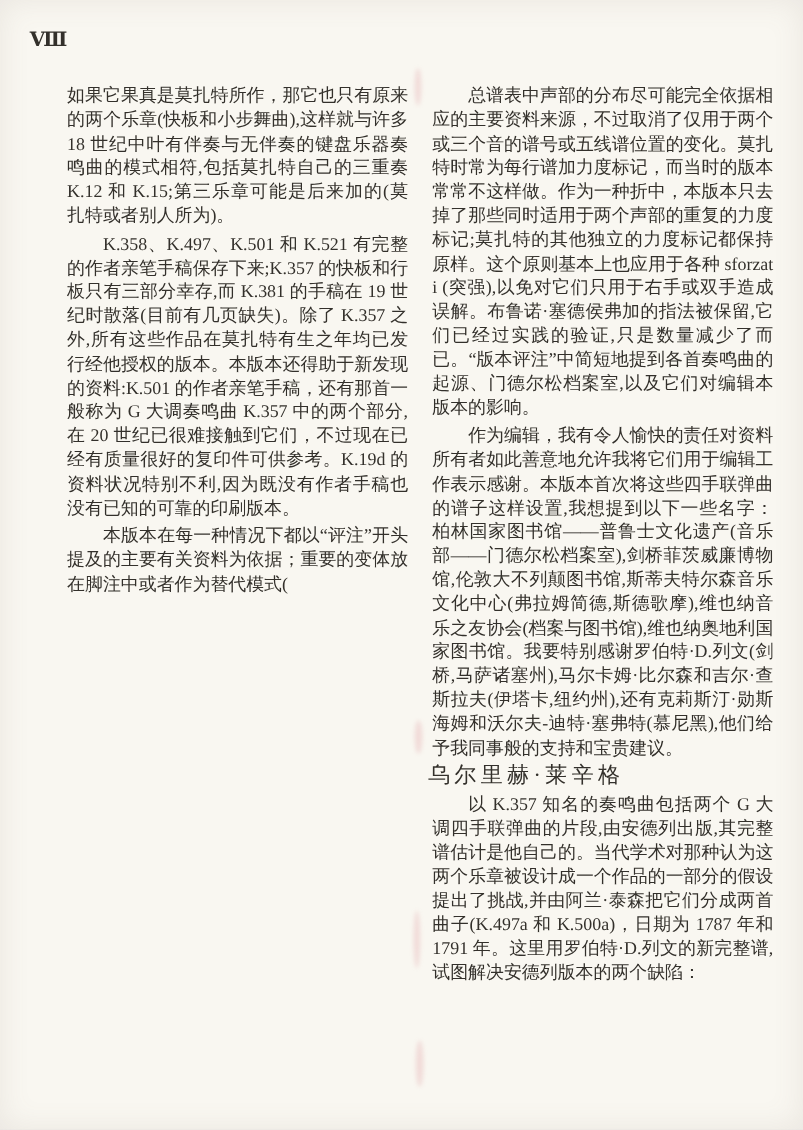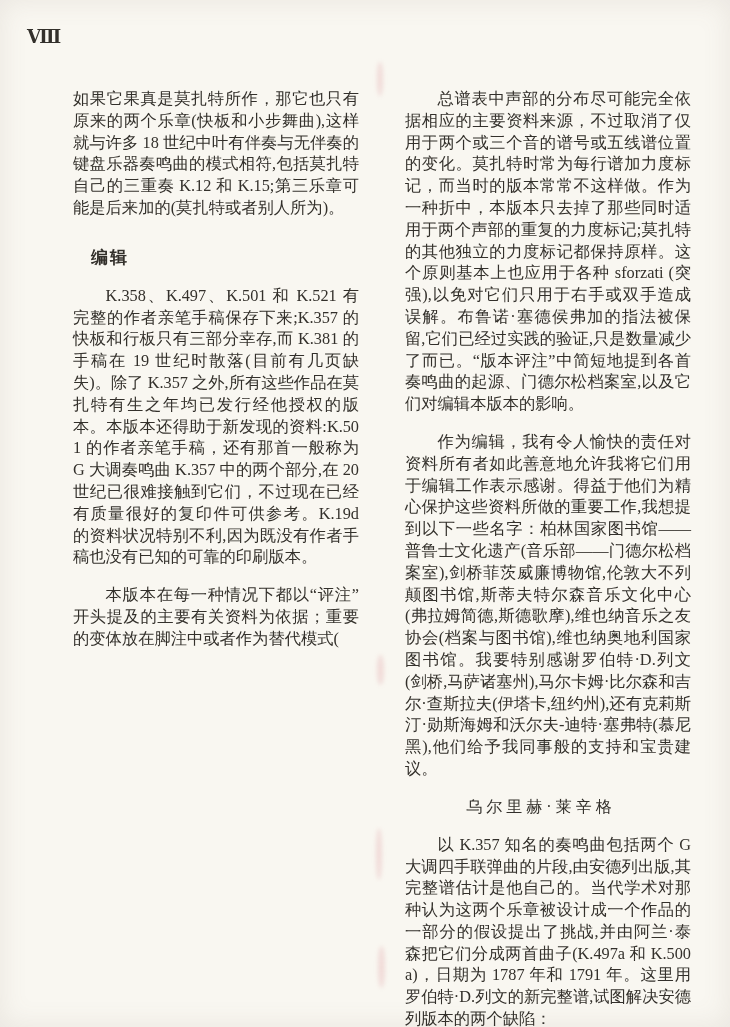--- a/index.html
+++ b/index.html
@@ -27,21 +27,21 @@
     letter-spacing:1px;
   }
   .col{
     position:absolute;
     top:72px;
     width:318px;
   }
   .col.left{left:57px;}
   .col.right{left:389px;}
   p.para{
-    margin:16px;
+    margin:4px;
     font-size:16.3px;
     line-height:21.8px;
     text-align:justify;
     text-justify:inter-ideograph;
     text-indent:2em;
     word-break:break-all;
   }
   p.para.noindent{text-indent:0;}
   .it{}
   h2.heading{
@@ -50,23 +50,23 @@
     line-height:22px;
     font-weight:bold;
     text-indent:2em;
     letter-spacing:2px;
   }
   h2.heading.k357{
     margin:44px 0 2px 0;
     letter-spacing:3px;
   }
   .signature{
-    font-size:16px;
+    font-size:20px;
     line-height:22px;
-    text-align:center;
+    text-align:left;
     padding-right:14px;
     letter-spacing:4px;
   }
   .smudge{
     position:absolute;
     background:rgba(210,110,120,.20);
     border-radius:50%;
     filter:blur(2px);
   }
   .smudge.s1{left:377px; top:62px;  width:6px; height:34px;}
@@ -76,28 +76,27 @@
 </style>
 </head>
 <body>
 
 <div class="page">
 
   <div class="page-number">Ⅷ</div>
 
   <div class="col left">
     <p class="para noindent">如果它果真是莫扎特所作，那它也只有原来的两个乐章(快板和小步舞曲),这样就与许多 18 世纪中叶有伴奏与无伴奏的键盘乐器奏鸣曲的模式相符,包括莫扎特自己的三重奏 K.12 和 K.15;第三乐章可能是后来加的(莫扎特或者别人所为)。</p>
-    <h2 class="heading">编辑</h2>
     <p class="para">K.358、K.497、K.501 和 K.521 有完整的作者亲笔手稿保存下来;K.357 的快板和行板只有三部分幸存,而 K.381 的手稿在 19 世纪时散落(目前有几页缺失)。除了 K.357 之外,所有这些作品在莫扎特有生之年均已发行经他授权的版本。本版本还得助于新发现的资料:K.501 的作者亲笔手稿，还有那首一般称为 G 大调奏鸣曲 K.357 中的两个部分,在 20 世纪已很难接触到它们，不过现在已经有质量很好的复印件可供参考。K.19d 的资料状况特别不利,因为既没有作者手稿也没有已知的可靠的印刷版本。</p>
     <p class="para"><span>本版本在每一种情况下都以“评注”开头提及的主要有关资料为依据；重要的变体放在脚注中或者作为替代模式(</span></p>
   </div>
 
   <div class="col right">
     <p class="para"><span>总谱表中声部的分布尽可能完全依据相应的主要资料来源，不过取消了仅用于两个或三个音的谱号或五线谱位置的变化。莫扎特时常为每行谱加力度标记，而当时的版本常常不这样做。作为一种折中，本版本只去掉了那些同时适用于两个声部的重复的力度标记;莫扎特的其他独立的力度标记都保持原样。这个原则基本上也应用于各种 </span><span class="it">sforzati</span><span> (突强),以免对它们只用于右手或双手造成误解。布鲁诺·塞德侯弗加的指法被保留,它们已经过实践的验证,只是数量减少了而已。“版本评注”中简短地提到各首奏鸣曲的起源、门德尔松档案室,以及它们对编辑本版本的影响。</span></p>
-    <p class="para">作为编辑，我有令人愉快的责任对资料所有者如此善意地允许我将它们用于编辑工作表示感谢。得益于他们为精心保护这些资料所做的重要工作,我想提到以下一些名字：柏林国家图书馆——普鲁士文化遗产(音乐部——门德尔松档案室),剑桥菲茨威廉博物馆,伦敦大不列颠图书馆,斯蒂夫特尔森音乐文化中心(弗拉姆简德,斯德歌摩),维也纳音乐之友协会(档案与图书馆),维也纳奥地利国家图书馆。我要特别感谢罗伯特·D.列文(剑桥,马萨诸塞州),马尔卡姆·比尔森和吉尔·查斯拉夫(伊塔卡,纽约州),还有克莉斯汀·勋斯海姆和沃尔夫-迪特·塞弗特(慕尼黑),他们给予我同事般的支持和宝贵建议。</p>
+    <p class="para">作为编辑，我有令人愉快的责任对资料所有者如此善意地允许我将它们用于编辑工作表示感谢。本版本首次将这些四手联弹曲的谱子这样设置,我想提到以下一些名字：柏林国家图书馆——普鲁士文化遗产(音乐部——门德尔松档案室),剑桥菲茨威廉博物馆,伦敦大不列颠图书馆,斯蒂夫特尔森音乐文化中心(弗拉姆简德,斯德歌摩),维也纳音乐之友协会(档案与图书馆),维也纳奥地利国家图书馆。我要特别感谢罗伯特·D.列文(剑桥,马萨诸塞州),马尔卡姆·比尔森和吉尔·查斯拉夫(伊塔卡,纽约州),还有克莉斯汀·勋斯海姆和沃尔夫-迪特·塞弗特(慕尼黑),他们给予我同事般的支持和宝贵建议。</p>
     <div class="signature">乌尔里赫·莱辛格</div>
     <p class="para">以 K.357 知名的奏鸣曲包括两个 G 大调四手联弹曲的片段,由安德列出版,其完整谱估计是他自己的。当代学术对那种认为这两个乐章被设计成一个作品的一部分的假设提出了挑战,并由阿兰·泰森把它们分成两首曲子(K.497a 和 K.500a)，日期为 1787 年和 1791 年。这里用罗伯特·D.列文的新完整谱,试图解决安德列版本的两个缺陷：</p>
 
   </div>
 
   <div class="smudge s1"></div>
   <div class="smudge s2"></div>
   <div class="smudge s3"></div>
   <div class="smudge s4"></div>
 

